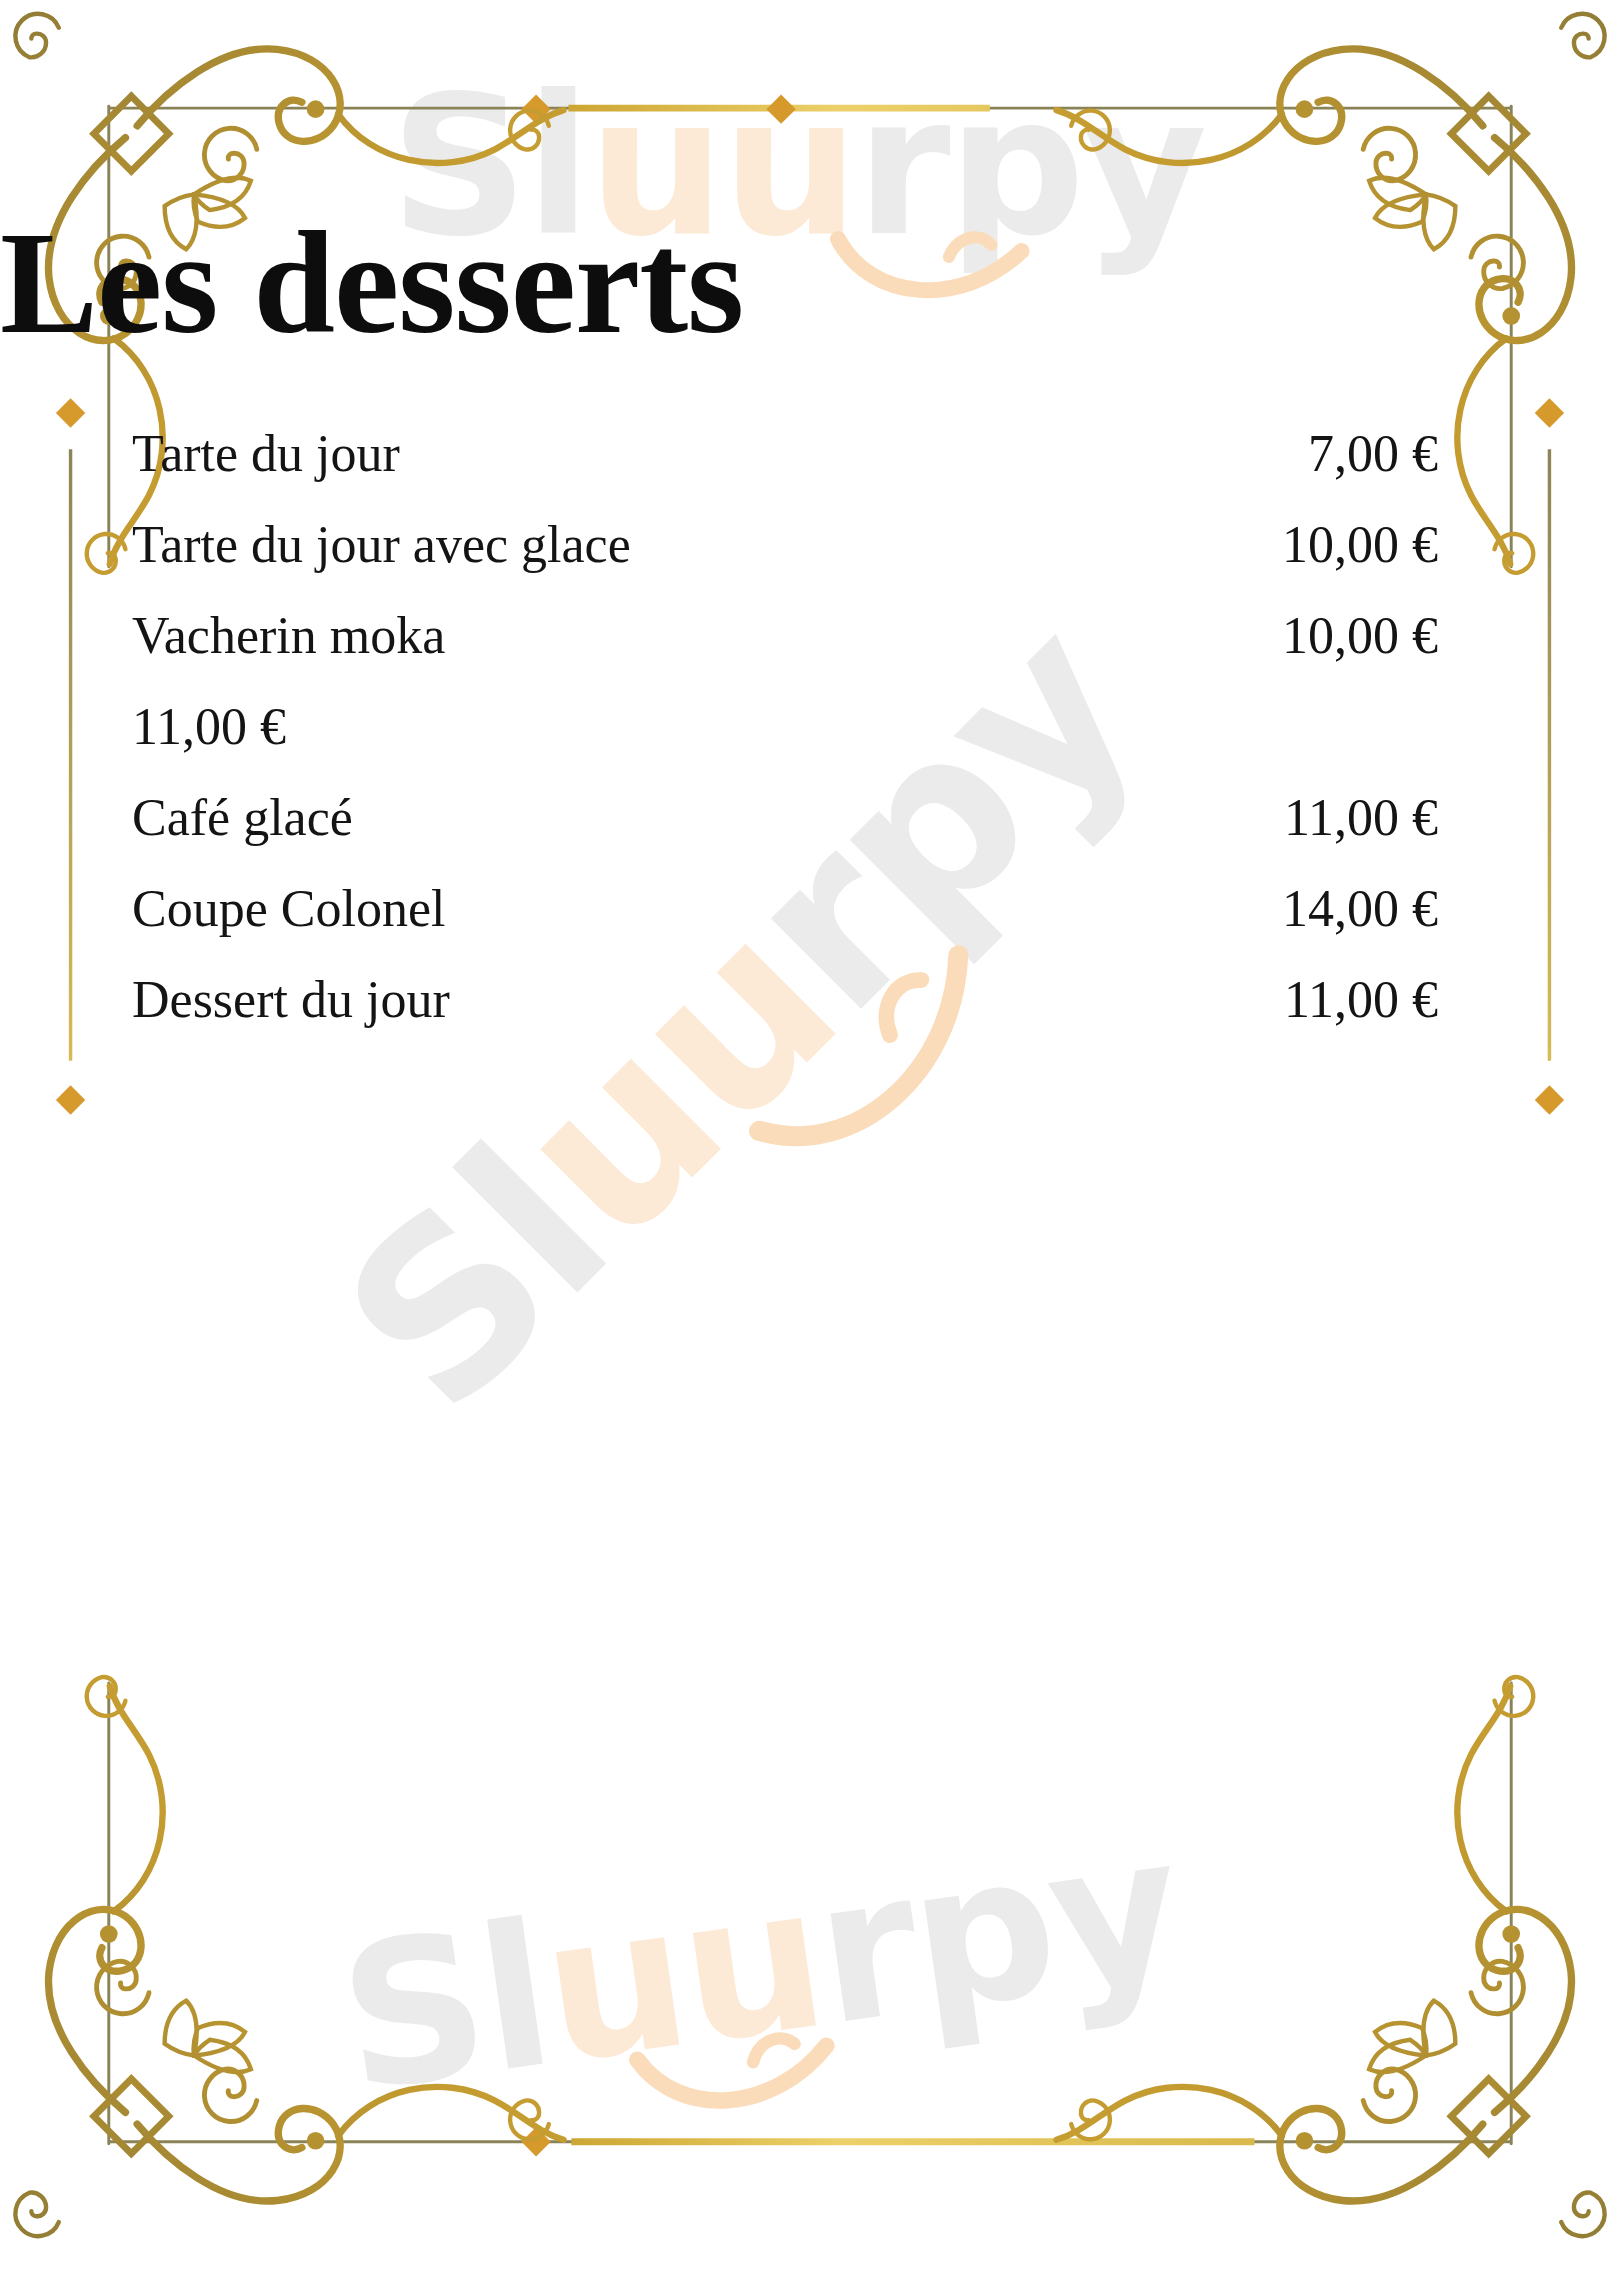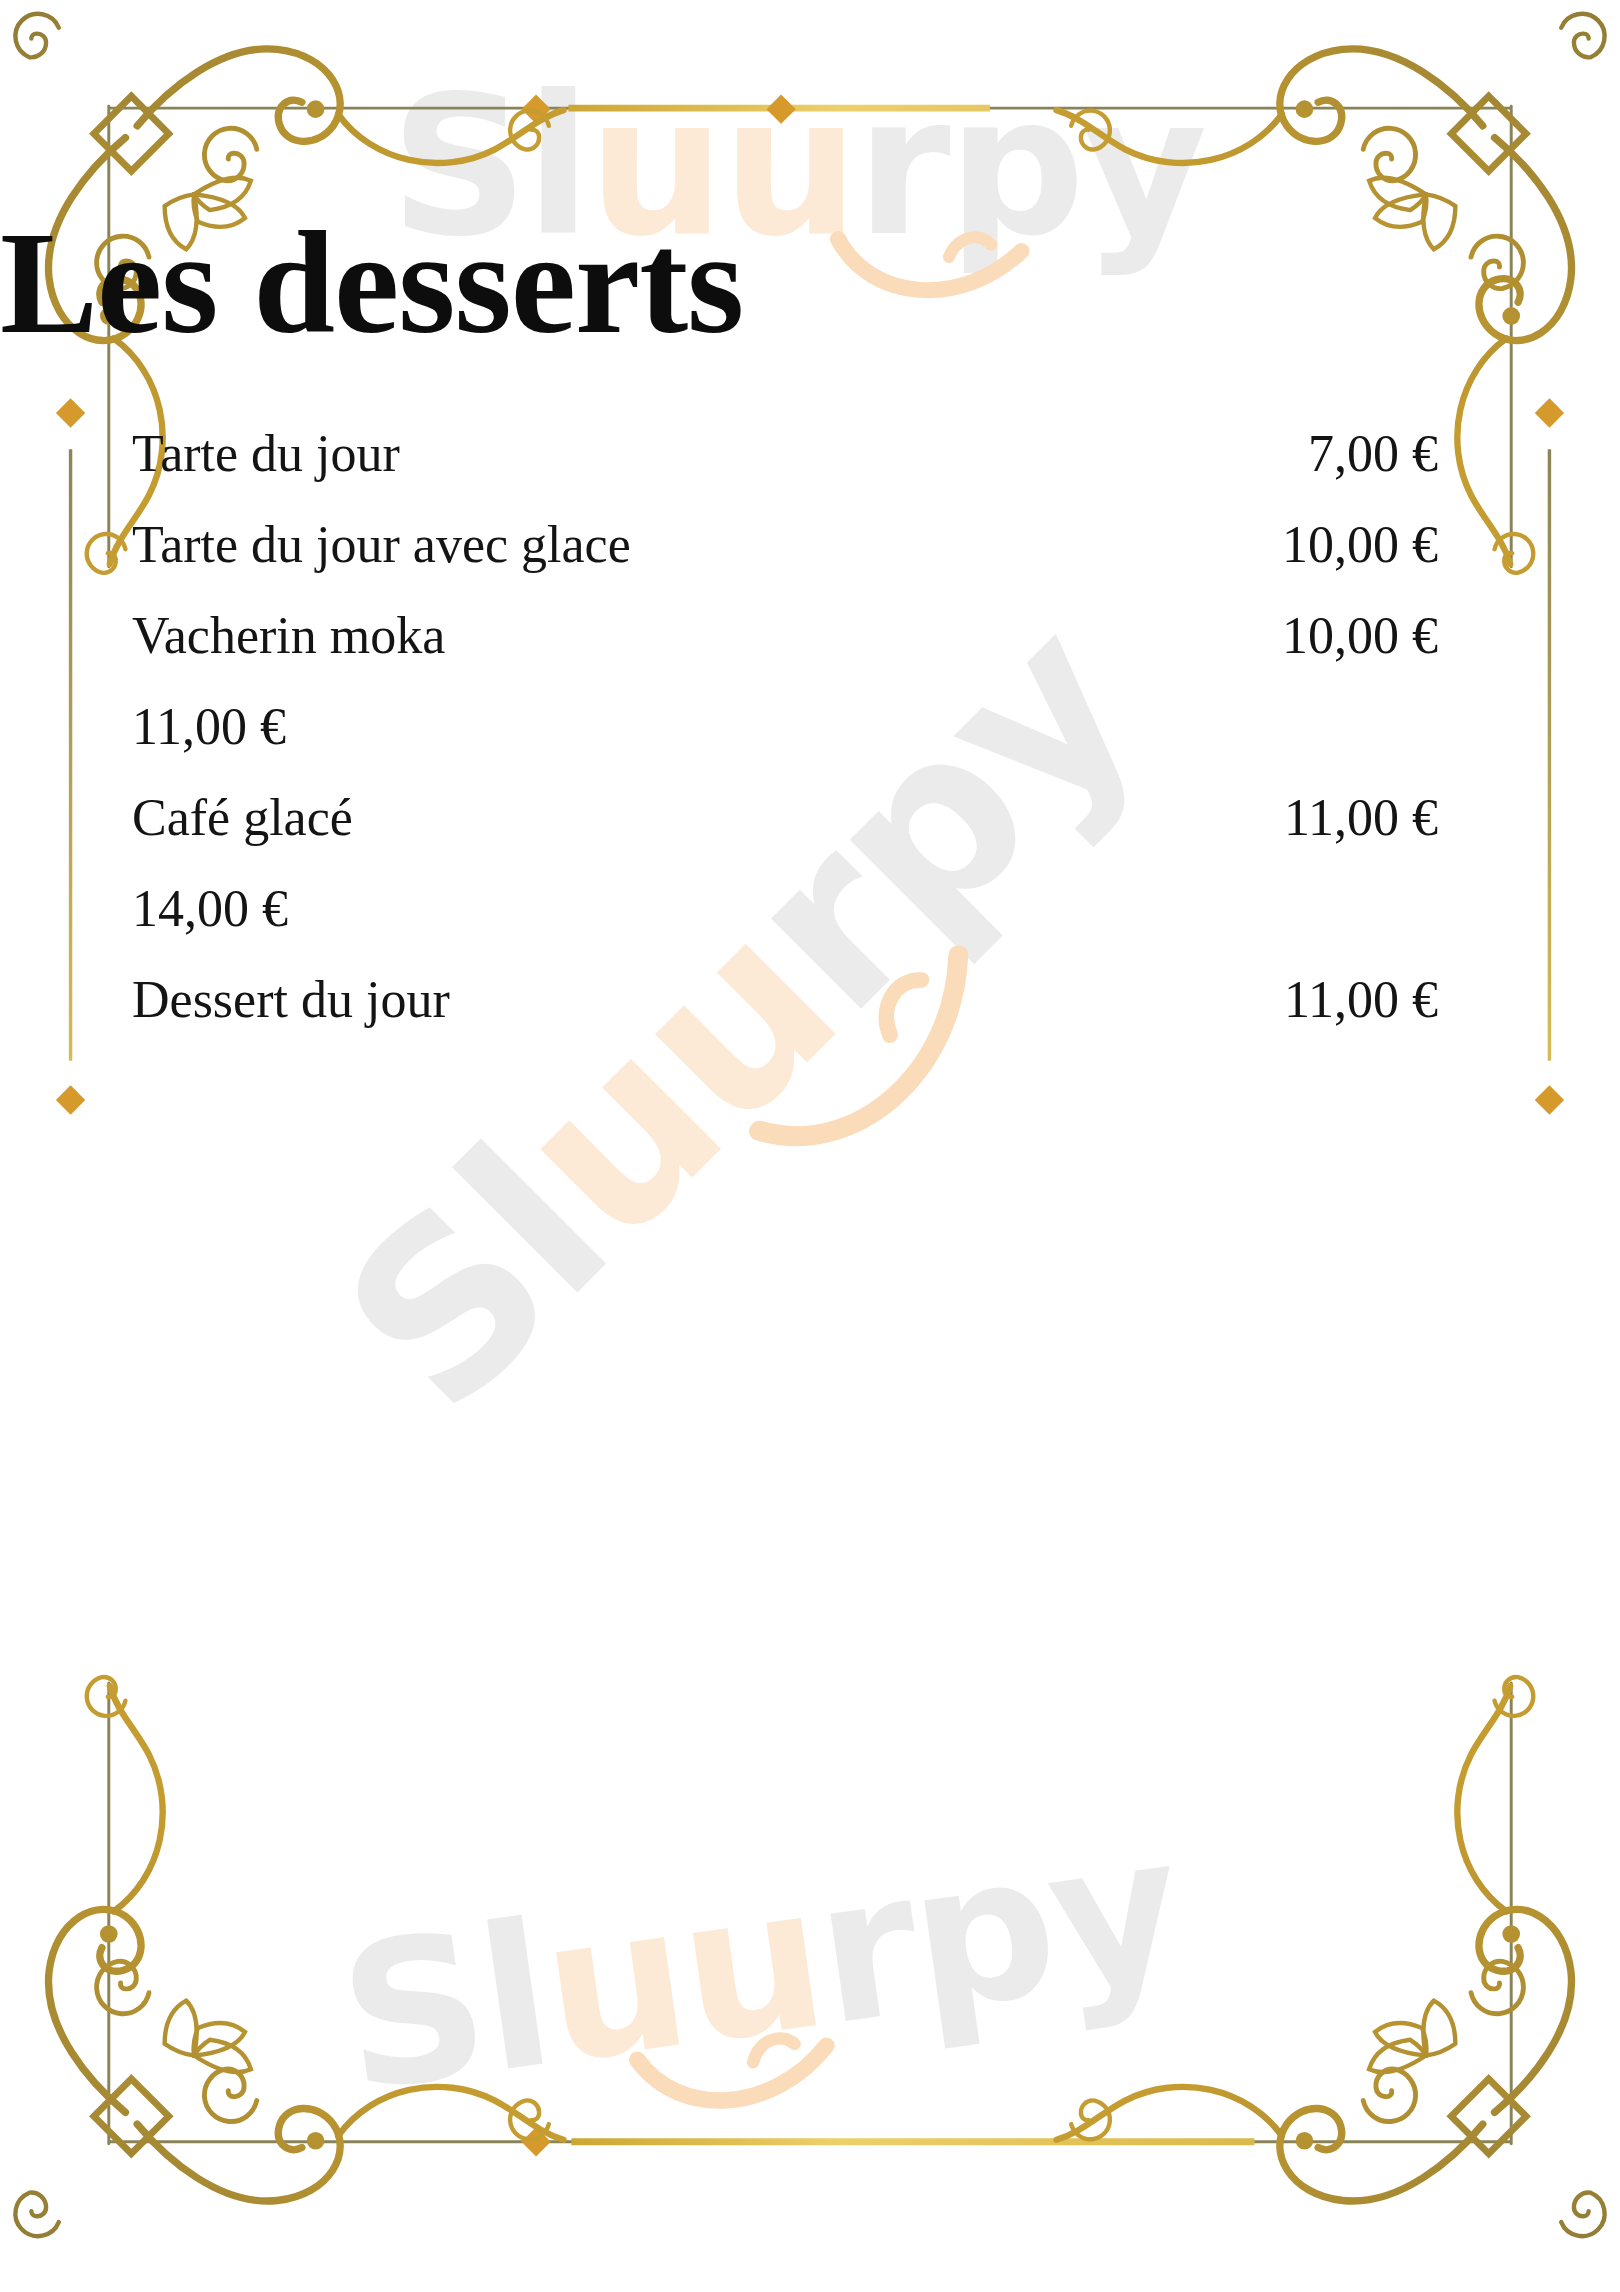--- a/index.html
+++ b/index.html
@@ -191,20 +191,21 @@
       <span class="item-price">11,00 €</span>
     </div>
 
 
     <div class="row">
       <span class="item-name">Café glacé</span>
       <span class="item-price">11,00 €</span>
     </div>
 
     <div class="row">
+      <span class="item-name">Coupe Colonel</span>
       <span class="item-price">14,00 €</span>
     </div>
 
     <div class="row">
       <span class="item-name">Dessert du jour</span>
       <span class="item-price">11,00 €</span>
     </div>
   </div>
 
 </div>

